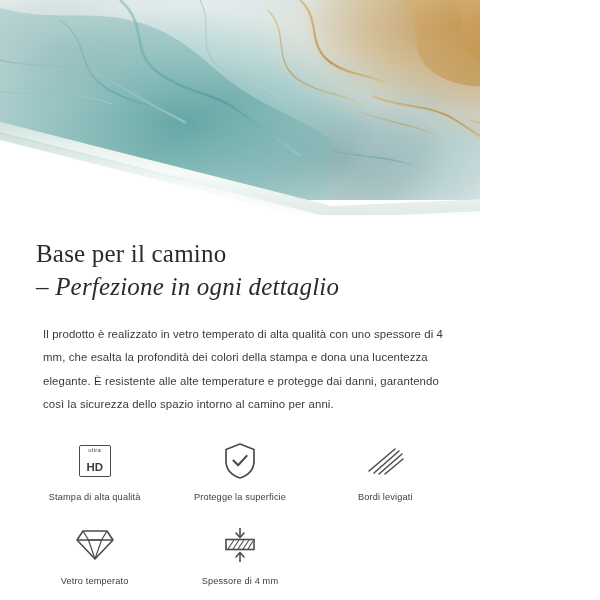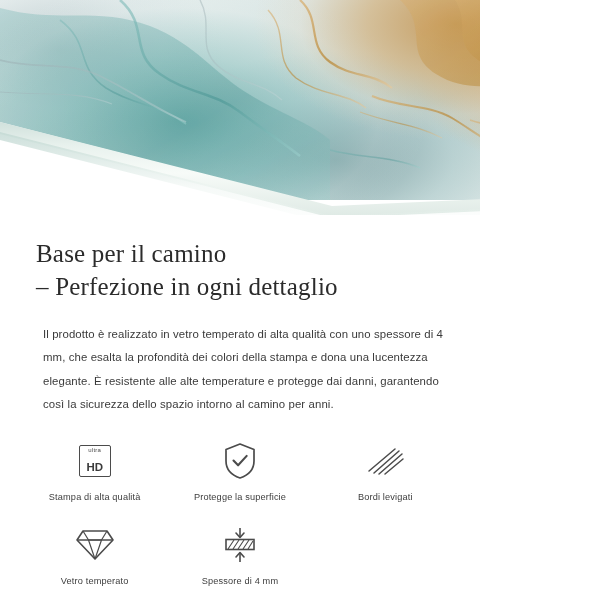--- a/index.html
+++ b/index.html
@@ -87,21 +87,21 @@
   
   .headline {
     margin: 22px 0 0 36px;
     font-family: "Liberation Serif", serif;
     font-size: 25px;
     line-height: 1.32;
     color: #2b2b2b;
     font-weight: 400;
     letter-spacing: .2px;
   }
-  .headline .l2 { display: block; }
+  .headline .l2 { display: block; font-style: italic; }
 
   .body-copy {
     margin: 20px 36px 0 43px;
     font-size: 11.4px;
     line-height: 2.05;
     color: #3a3a3a;
     letter-spacing: .1px;
   }
 
   

